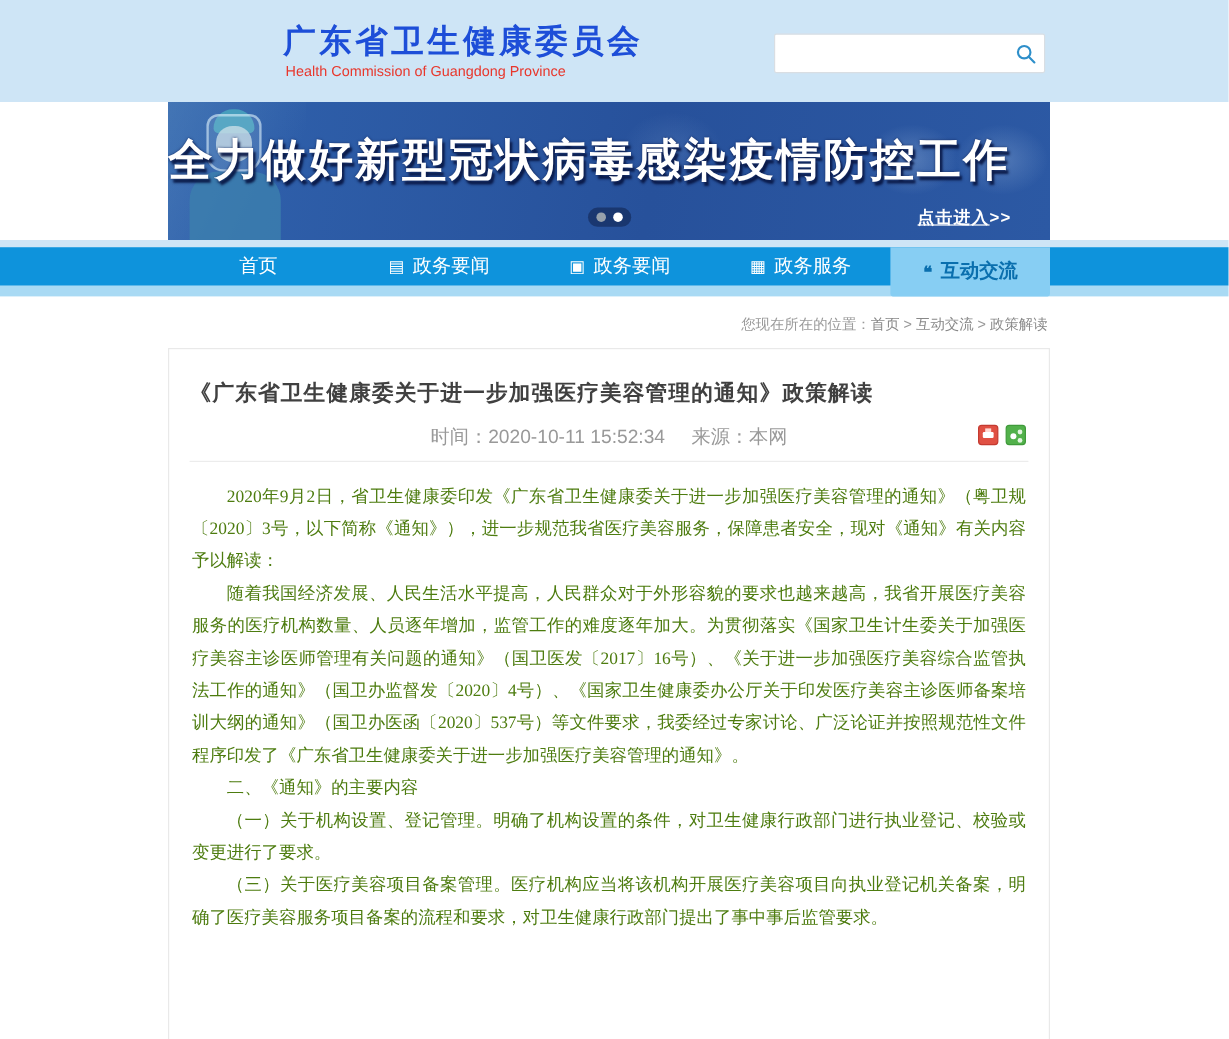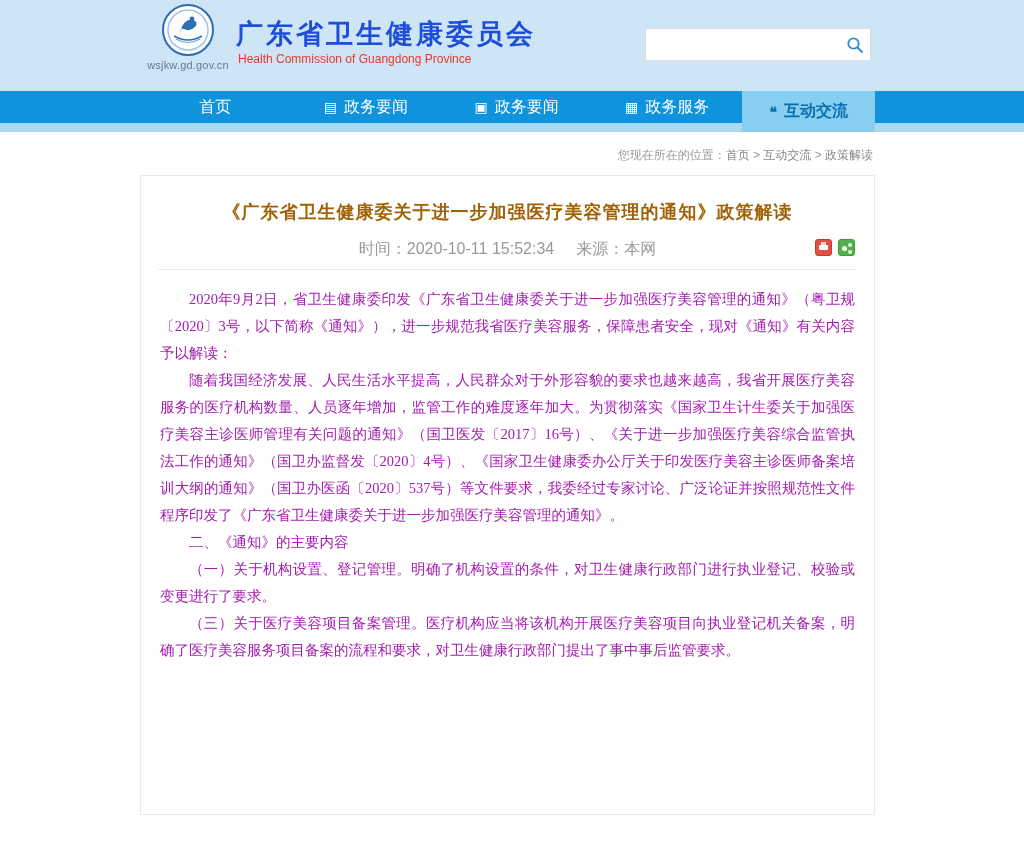--- a/index.html
+++ b/index.html
@@ -62,69 +62,73 @@
 
   
   .crumb-row { width:735px; margin-left:140px; padding:15px 2px 11px; text-align:right;
                font-size:12px; color:#999; }
   .crumb-row a { color:#888; text-decoration:none; cursor:pointer; }
   .crumb-sep { color:#999; }
 
   
   .content { width:735px; margin-left:140px; background:#fff; border:1px solid #e9e9e9;
              min-height:640px; padding:24px 17px 30px; }
-  .article-title { text-align:center; font-size:18px; font-weight:bold; color:#a16207; letter-spacing:1px; }
+  .article-title { text-align:left; font-size:18px; font-weight:bold; color:#404040; letter-spacing:1px; }
   .meta-row { position:relative; margin-top:15px; text-align:center; font-size:16px; color:#999; height:18px; }
   .meta-row .gap { display:inline-block; width:22px; }
   .meta-tools { position:absolute; right:2px; top:0; display:flex; gap:6px; }
   .tool { width:17px; height:17px; border-radius:3px; position:relative; cursor:pointer; }
   .tool-print { background:#e05043; border:1px solid #c43a30; }
   .tool-print::before { content:""; position:absolute; left:3px; top:5px; width:9px; height:5px; background:#fff; border-radius:1px; }
   .tool-print::after { content:""; position:absolute; left:5px; top:2px; width:5px; height:3px; background:#ffd9d4; }
   .tool-share { background:#52b14b; border:1px solid #3f9a3a; }
   .tool-share::before { content:""; position:absolute; left:3px; top:6px; width:5px; height:5px; border-radius:50%; background:#fff; }
   .tool-share::after { content:""; position:absolute; left:9px; top:3px; width:4px; height:4px; border-radius:50%; background:#e2f5e0; box-shadow:0 7px 0 0 #e2f5e0; }
   .divider { border-bottom:1px solid #ececec; margin-top:12px; }
   .article-body { padding:16px 2px 0; }
   .article-body p { font-family:"Liberation Serif", serif; font-size:14.5px; line-height:27px;
-                    color:#a21caf; text-indent:2em; text-align:justify; }
+                    color:#4d7c0f; text-indent:2em; text-align:justify; }
 </style>
 </head>
 <body>
 
 <div class="page">
 
   <div class="header">
     <div class="container">
-      <div class="logo-block">
-        <div class="logo-circle">
-          <svg width="44" height="44" viewBox="0 0 44 44">
-            <circle cx="22" cy="22" r="20" fill="none" stroke="#9dc4e8" stroke-width="1.5"></circle>
-            <path d="M8 28 Q22 36 36 28" fill="none" stroke="#2e6eb5" stroke-width="1.6"></path>
-            <path d="M10 31 Q22 38 34 31" fill="none" stroke="#6fa6d8" stroke-width="1.2"></path>
-            <path d="M14 24 Q18 10 27 12 Q33 14 29 19 Q24 24 18 21 Q14 19 14 24 Z" fill="#2e6eb5"></path>
-            <circle cx="26" cy="11" r="2.4" fill="#2e6eb5"></circle>
-          </svg>
-        </div>
-        <div class="logo-domain">wsjkw.gd.gov.cn</div>
-      </div>
       <div class="site-name">广东省卫生健康委员会</div>
       <div class="site-name-en">Health Commission of Guangdong Province</div>
       <div class="search-box">
         <input class="search-input" type="text" placeholder="" style="">
         <div class="search-icon">
           <svg width="18" height="18" viewBox="0 0 18 18">
             <circle cx="7.5" cy="7.5" r="5.2" fill="none" stroke="#2e8fca" stroke-width="1.8"></circle>
             <line x1="11.5" y1="11.5" x2="16" y2="16" stroke="#2e8fca" stroke-width="1.8" stroke-linecap="round"></line>
           </svg>
         </div>
       </div>
     </div>
   </div>
 
+  <div class="banner">
+    <div class="medic">
+      <div class="medic-body"></div>
+      <div class="medic-cap"></div>
+      <div class="medic-face"></div>
+      <div class="medic-shield"></div>
+    </div>
+    <div class="banner-title">全力做好新型冠状病毒感染疫情防控工作</div>
+    <div class="dots">
+      <div class="dot dot-gray"></div>
+      <div class="dot dot-white"></div>
+    </div>
+    <div class="enter-link">
+      <span class="u">点击进入</span><span>&gt;&gt;</span>
+    </div>
+  </div>
 
   <div class="spacer-blue"></div>
 
   <div class="nav">
     <div class="nav-inner">
 
         <div class="nav-item">
 
           <span>首页</span>
         </div>

